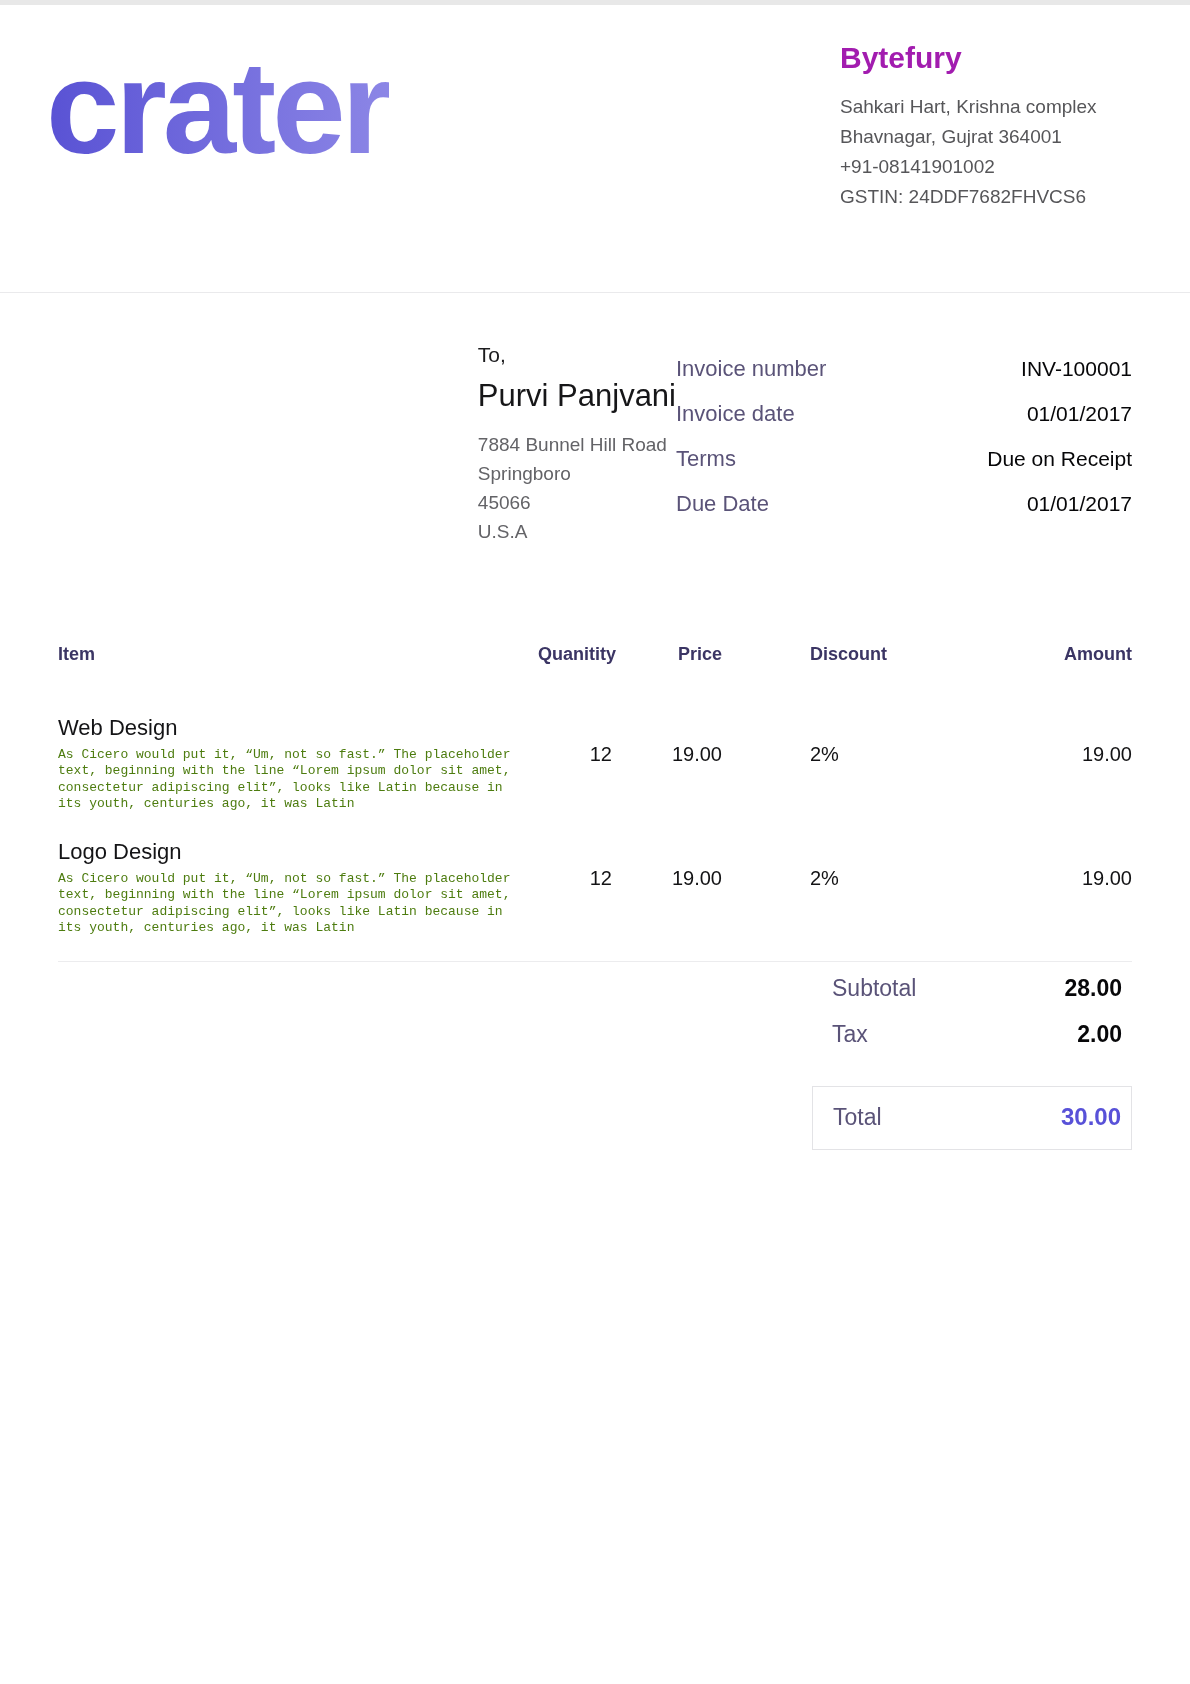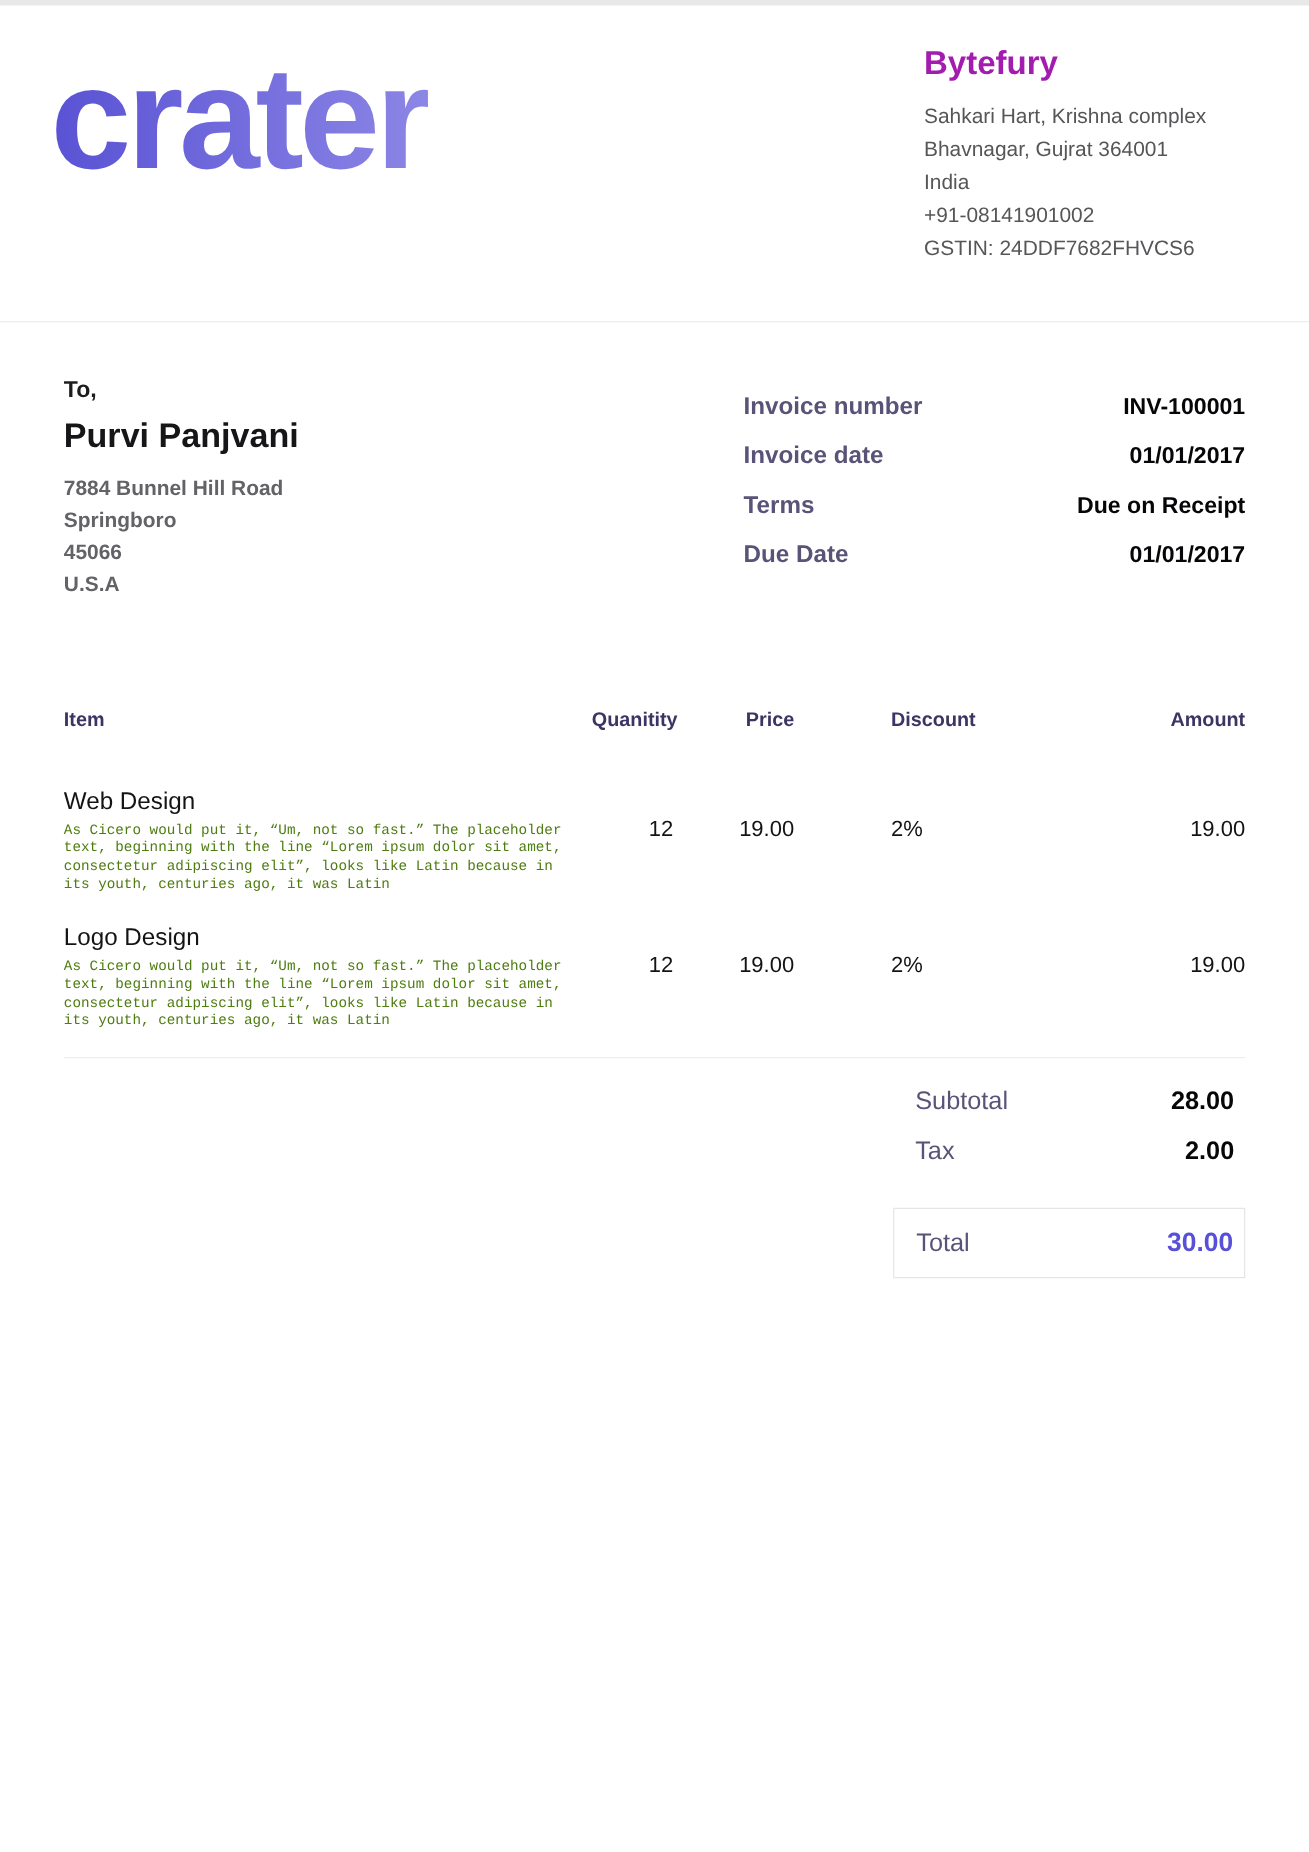--- a/index.html
+++ b/index.html
@@ -26,21 +26,21 @@
     background:linear-gradient(90deg, var(--logo-gradient-start,#5952D4), var(--logo-gradient-end,#8C86E6));
     -webkit-background-clip:text; background-clip:text;
     color:transparent;
   }
   .company { margin-top:36px; width:292px; }
   .company-name { font-size:30px; font-weight:700; color:#a21caf; }
   .company-lines { margin-top:17px; font-size:19px; line-height:30px; color:#565659; }
 
   
   .main { padding:0 58px; }
-  .addr-row { display:flex; justify-content:space-between; padding-top:50px;font-weight:bold; }
+  .addr-row { display:flex; justify-content:flex-end; padding-top:50px; }
   .intro { font-size:21px; color:#1C1C1E; }
   .bill-name { font-size:31px; line-height:1.25; color:#161618; margin-top:10px; }
   .bill-addr { margin-top:14px; font-size:19px; line-height:29px; color:#636367; }
 
   .meta { width:456px; padding-top:12px; }
   .meta-row { display:flex; justify-content:space-between; align-items:baseline; margin-bottom:17px; }
   .meta-label { font-size:22px; line-height:28px; color:var(--label-purple,#5A5378); }
   .meta-value { font-size:21px; color:#060608; }
 
   
@@ -51,21 +51,21 @@
   .c-right { text-align:right; }
   .c-disc { padding-left:88px; box-sizing:border-box; }
   .item-row { padding-top:26px; }
   .item-name { font-size:22px; line-height:26px; color:#141416; }
   .item-desc { margin-top:6px; font-size:13px; line-height:16.5px; color:#4d7c0f; width:472px;font-family:Liberation Mono, monospace; }
   .val { font-size:20px; color:#131315; padding-top:28px; }
 
   
   .totals { margin-left:812px; width:320px; box-sizing:border-box; }
   .tot-row { display:flex; justify-content:space-between; align-items:baseline; padding:0 10px 0 20px; }
-  .tot-row.first { margin-top:24px; }
+  .tot-row.first { margin-top:12px; }
   .tot-row.second { margin-top:18px; }
   .tot-label { font-size:23px; line-height:28px; color:var(--label-purple,#575174); }
   .tot-value { font-size:23px; font-weight:700; color:#070709; }
   .total-box {
     margin-top:38px;
     border:1px solid #E3E3E6;
     padding:15px 10px 17px 20px;
     display:flex; justify-content:space-between; align-items:baseline;
   }
   .total-label { font-size:23px; line-height:30px; color:var(--label-purple,#575174); }
@@ -76,21 +76,20 @@
 
 <div class="top-strip"></div>
 
 <div class="header">
   <div class="logo">crater</div>
   <div class="company">
     <div class="company-name">Bytefury</div>
     <div class="company-lines">
       <div>Sahkari Hart, Krishna complex</div>
       <div>Bhavnagar, Gujrat 364001</div>
-      <div>India</div>
       <div>+91-08141901002</div>
       <div>GSTIN: 24DDF7682FHVCS6</div>
     </div>
   </div>
 </div>
 
 <div class="main">
 
   <div class="addr-row">
     <div class="bill-to">

